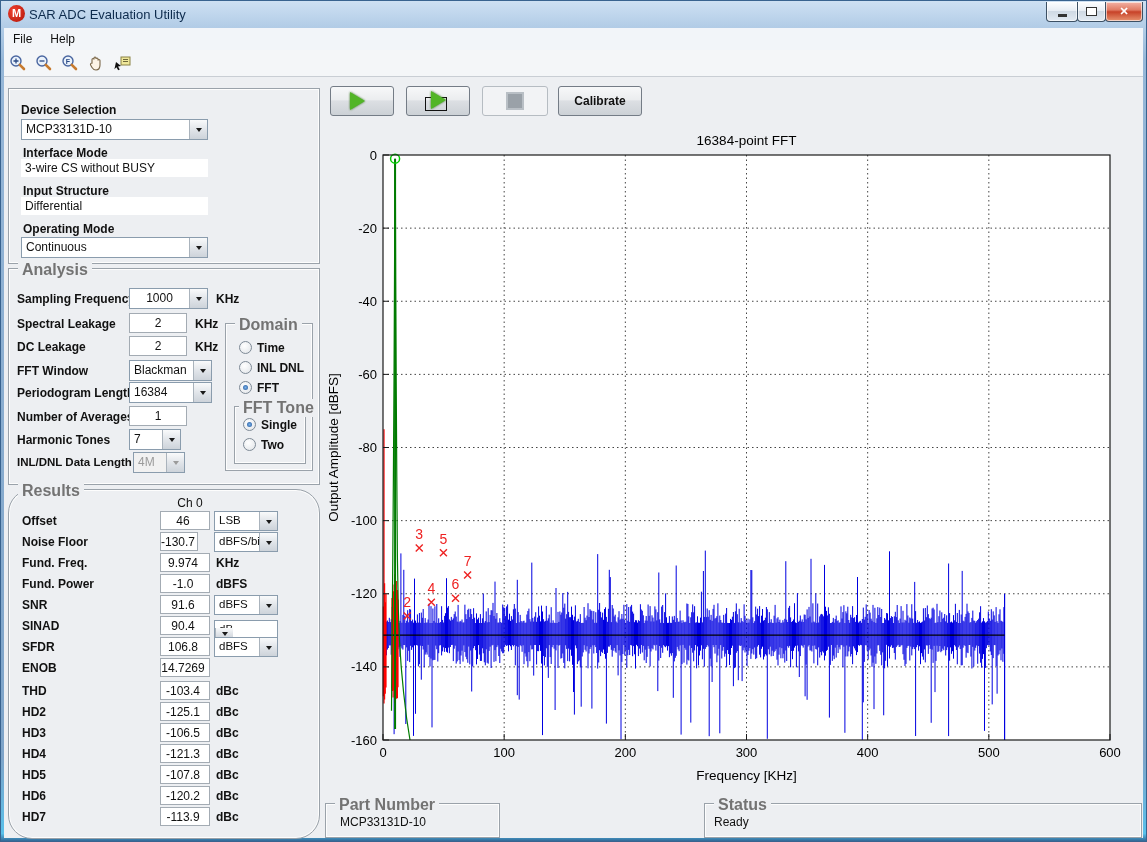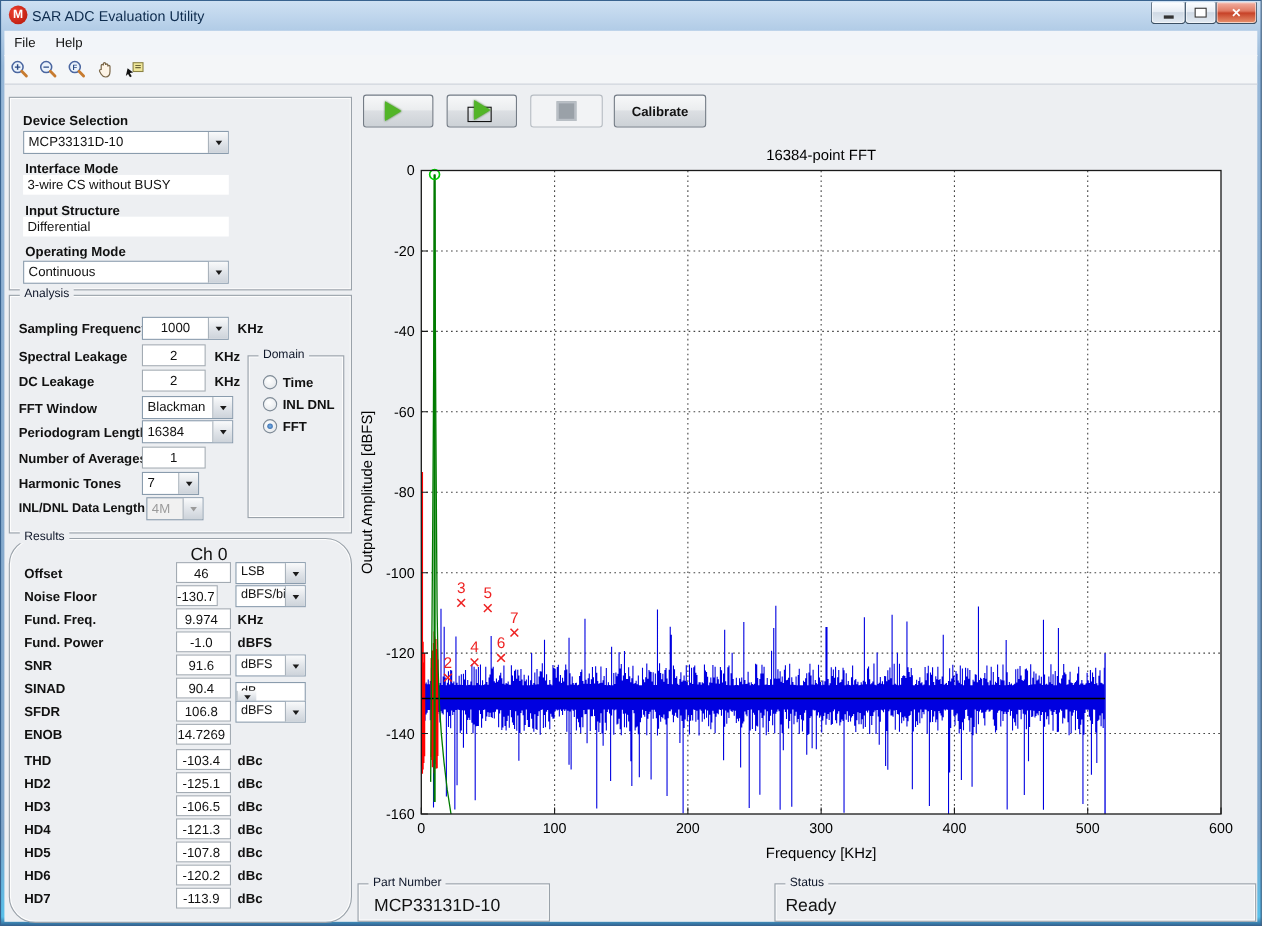--- a/index.html
+++ b/index.html
@@ -21,23 +21,23 @@
   .glyph-max{width:9px;height:7px;border:1px solid #333;background:#fff;}
   
   .menubar{left:4px;top:28px;width:1139px;height:22px;background:#f2f5f9;border-bottom:1px solid #e2e6ea;display:flex;align-items:center;}
   .menu-item{padding:2px 9px;font-size:12px;color:#111;}
   .toolbar{left:4px;top:50px;width:1139px;height:27px;background:#f4f6f8;border-bottom:1px solid #c9ced4;display:flex;align-items:center;gap:6px;padding-left:4px;box-sizing:border-box;}
   .tbtn{width:20px;height:20px;display:flex;align-items:center;justify-content:center;}
   
   .client{left:4px;top:77px;width:1139px;height:761px;background:#edeff2;}
   
   .gb{border:1px solid #9aa2aa;box-shadow:inset 0 0 0 1px #fdfdfd;}
-  .gb-legend{position:absolute;top:-8px;left:9px;background:#edeff2;padding:0 4px;font-size:11px;font-weight:normal;color:#0f172a;white-space:nowrap;}
+  .gb-legend{position:absolute;top:-8px;left:9px;background:#edeff2;padding:0 4px;font-size:16px;font-weight:bold;color:#737373;white-space:nowrap;}
   .lbl{font-size:12px;font-weight:bold;color:#111;white-space:nowrap;}
-  .plain{font-size:16px;color:#111;white-space:nowrap;}
+  .plain{font-size:12px;color:#111;white-space:nowrap;}
   
   .combo{background:#fff;border:1px solid #8a9cad;display:flex;box-sizing:border-box;height:21px;}
   .combo .val{flex:1;font-size:12px;color:#111;padding:2px 4px 0 4px;overflow:hidden;white-space:nowrap;}
   .combo .val.ctr{text-align:center;}
   .combo .dbtn{width:17px;background:linear-gradient(180deg,#f9fafb,#dfe3e8 55%,#cdd3da);border-left:1px solid #aab3bc;display:flex;align-items:center;justify-content:center;}
   .combo .arr{width:0;height:0;border:3.5px solid transparent;border-top:4.5px solid #1a1a1a;margin-top:4px;}
   .combo.disabled{background:#f1f1f1;}
   .combo.disabled .val{color:#9b9b9b;}
   .combo.disabled .arr{border-top-color:#9b9b9b;}
   
@@ -196,20 +196,27 @@
 
     <div class="abs gb" style="left:216px;top:54px;width:86px;height:146px;">
       <div class="gb-legend" style="background:#edeff2;">Domain</div>
       <div class="abs radio" style="left:13px;top:17px;"></div>
       <div class="abs lbl" style="left:31px;top:17px;">Time</div>
       <div class="abs radio" style="left:13px;top:37px;"></div>
       <div class="abs lbl" style="left:31px;top:37px;">INL DNL</div>
       <div class="abs radio sel" style="left:13px;top:57px;"></div>
       <div class="abs lbl" style="left:31px;top:57px;">FFT</div>
 
+      <div class="abs gb" style="left:8px;top:82px;width:70px;height:56px;">
+        <div class="gb-legend" style="left:4px;background:#edeff2;">FFT Tone</div>
+        <div class="abs radio sel" style="left:8px;top:11px;"></div>
+        <div class="abs lbl" style="left:26px;top:11px;">Single</div>
+        <div class="abs radio" style="left:8px;top:31px;"></div>
+        <div class="abs lbl" style="left:26px;top:31px;">Two</div>
+      </div>
     </div>
   </div>
 
   <div class="abs gb" style="left:8px;top:489px;width:310px;height:348px;border-radius:24px;">
     <div class="gb-legend">Results</div>
     <div class="abs plain" style="left:152px;top:6px;width:58px;text-align:center;">Ch 0</div>
   </div>
   <div id="results-rows">
       <div class="abs lbl" style="left:22px;top:514px;">Offset</div>
       <div class="abs rval" style="left:160px;top:511px;width:50px;height:19px;">46</div>

